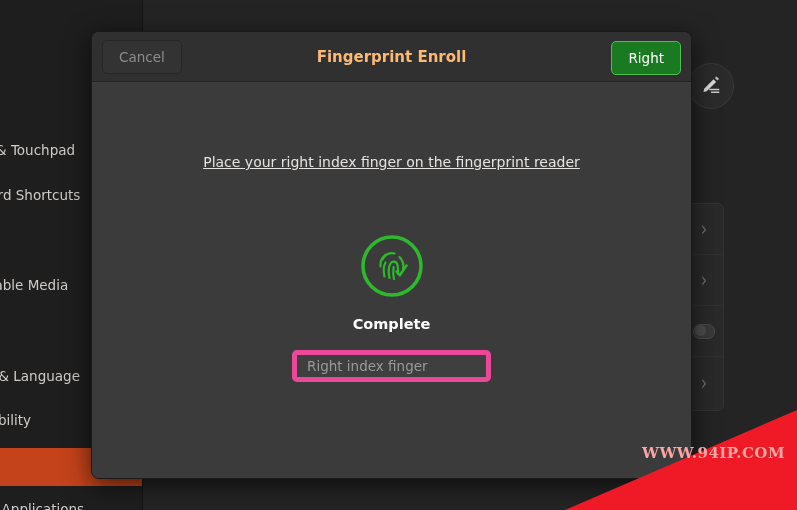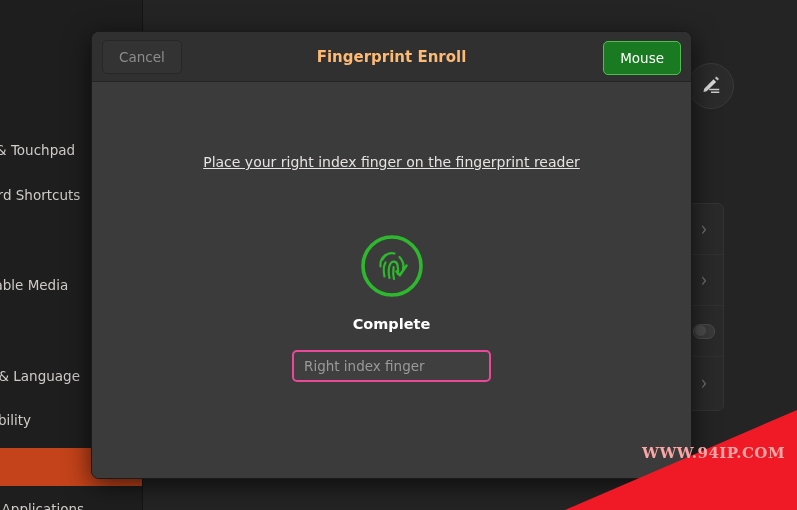--- a/index.html
+++ b/index.html
@@ -221,21 +221,21 @@
     margin-top: 16px;
     color: #ffffff;
     font-size: 14.5px;
     font-weight: bold;
   }
   #finger-input {
     margin-top: 18px;
     width: 199px;
     height: 32px;
     background: #3f3f3f;
-    border: 2px solid #ec4899;
+    border: 5px solid #ec4899;
     border-radius: 5px;
     color: #9a9a9a;
     font-size: 13.5px;
     font-family: inherit;
     padding: 0 10px;
     box-sizing: border-box;
     outline: none;
   }
   #finger-input::placeholder { color: #9a9a9a; }
 
@@ -336,21 +336,21 @@
     </div>
 
   </div>
 </div>
 
 <div id="dialog">
 
   <div id="dialog-header">
     <div id="cancel-button">Cancel</div>
     <div id="dialog-title">Fingerprint Enroll</div>
-    <div id="done-button">Mouse</div>
+    <div id="done-button">Right</div>
   </div>
 
   <div id="dialog-body">
 
     <div id="instruction">Place your right index finger on the fingerprint reader</div>
 
     <div id="fp-badge">
       <svg width="68" height="68" viewBox="0 0 68 68" aria-hidden="true">
         <circle cx="34" cy="34" r="29" fill="none" stroke="#2eb82e" stroke-width="3.6"></circle>
         <g fill="none" stroke="#2eb82e" stroke-width="2.2" stroke-linecap="round">

